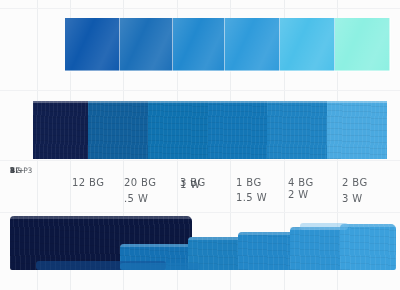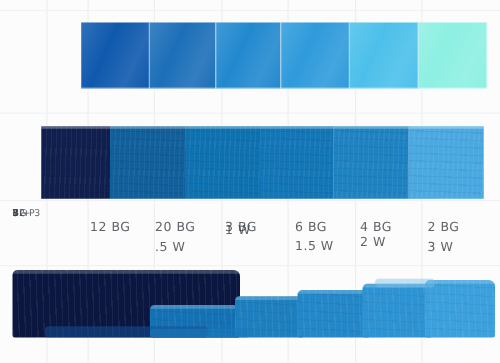--- a/index.html
+++ b/index.html
@@ -185,21 +185,21 @@
         </div>
         <div style="position: absolute; left: 124px; top: 18px;">
           <div class="lbl big">20 BG</div>
           <div class="lbl big" style="margin-top: 16px;">.5 W</div>
         </div>
         <div style="position: absolute; left: 180px; top: 18px;">
           <div class="lbl big">3 BG</div>
           <div class="lbl big" style="margin-top: 2px;">1 W</div>
         </div>
         <div style="position: absolute; left: 236px; top: 18px;">
-          <div class="lbl big">6 BG</div>
+          <div class="lbl big">1 BG</div>
           <div class="lbl big" style="margin-top: 15px;">1.5 W</div>
         </div>
         <div style="position: absolute; left: 288px; top: 18px;">
           <div class="lbl big">4 BG</div>
           <div class="lbl big" style="margin-top: 12px;">2 W</div>
         </div>
         <div style="position: absolute; left: 342px; top: 18px;">
           <div class="lbl big">2 BG</div>
           <div class="lbl big" style="margin-top: 16px;">3 W</div>
         </div>

